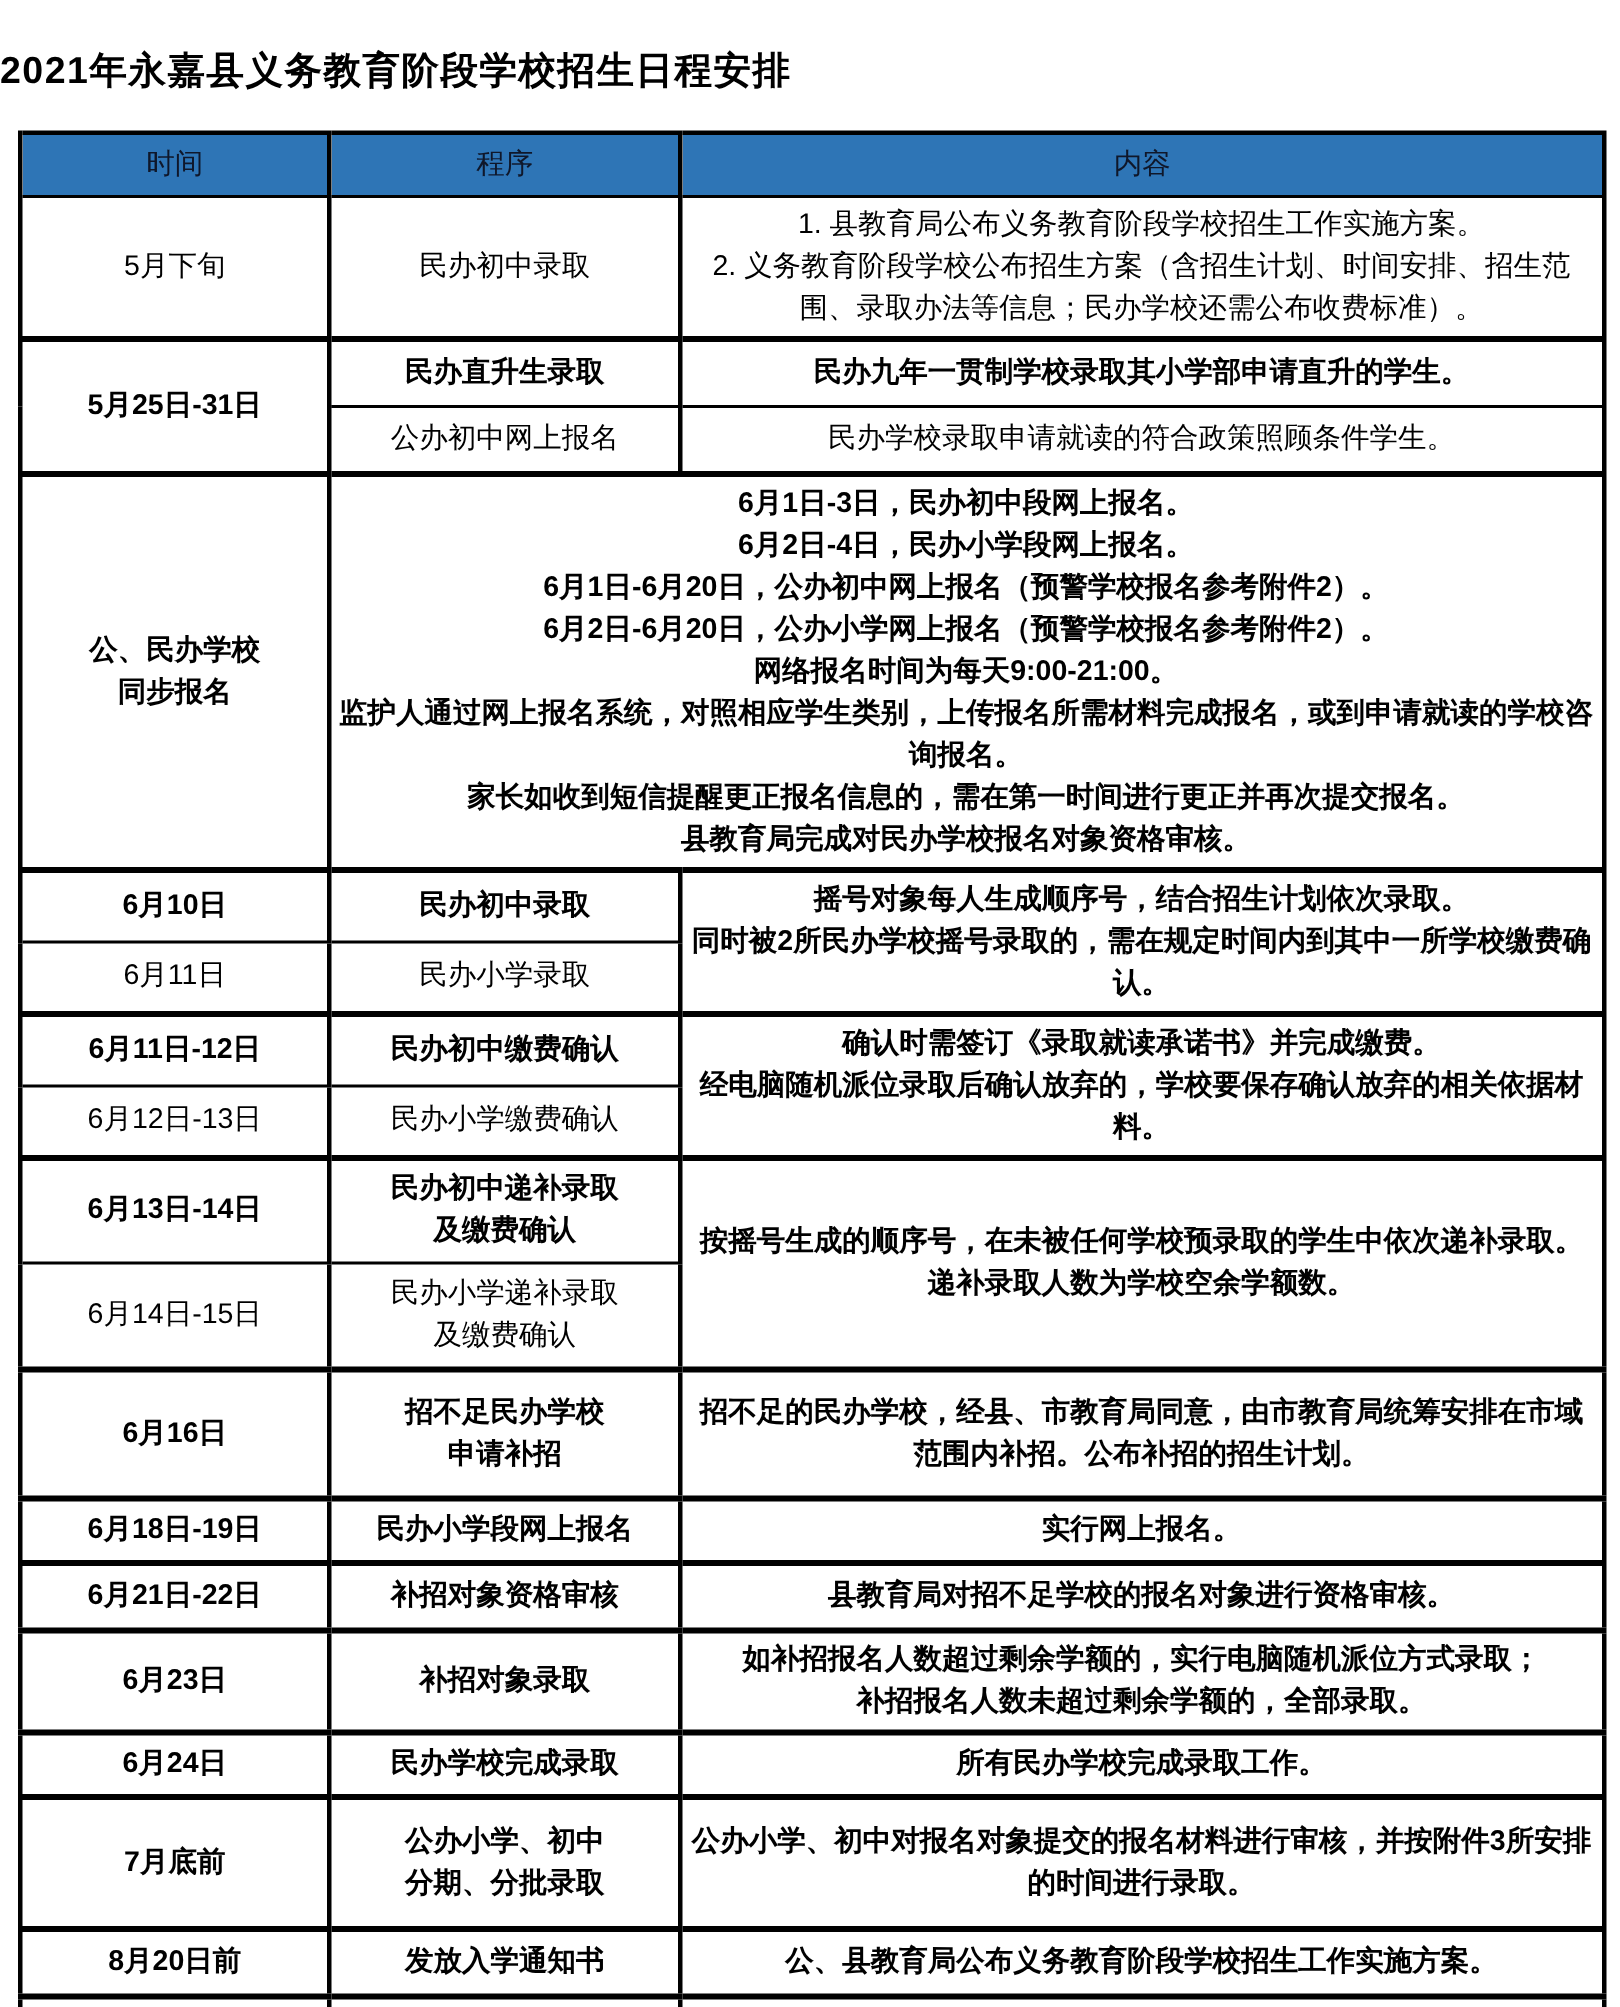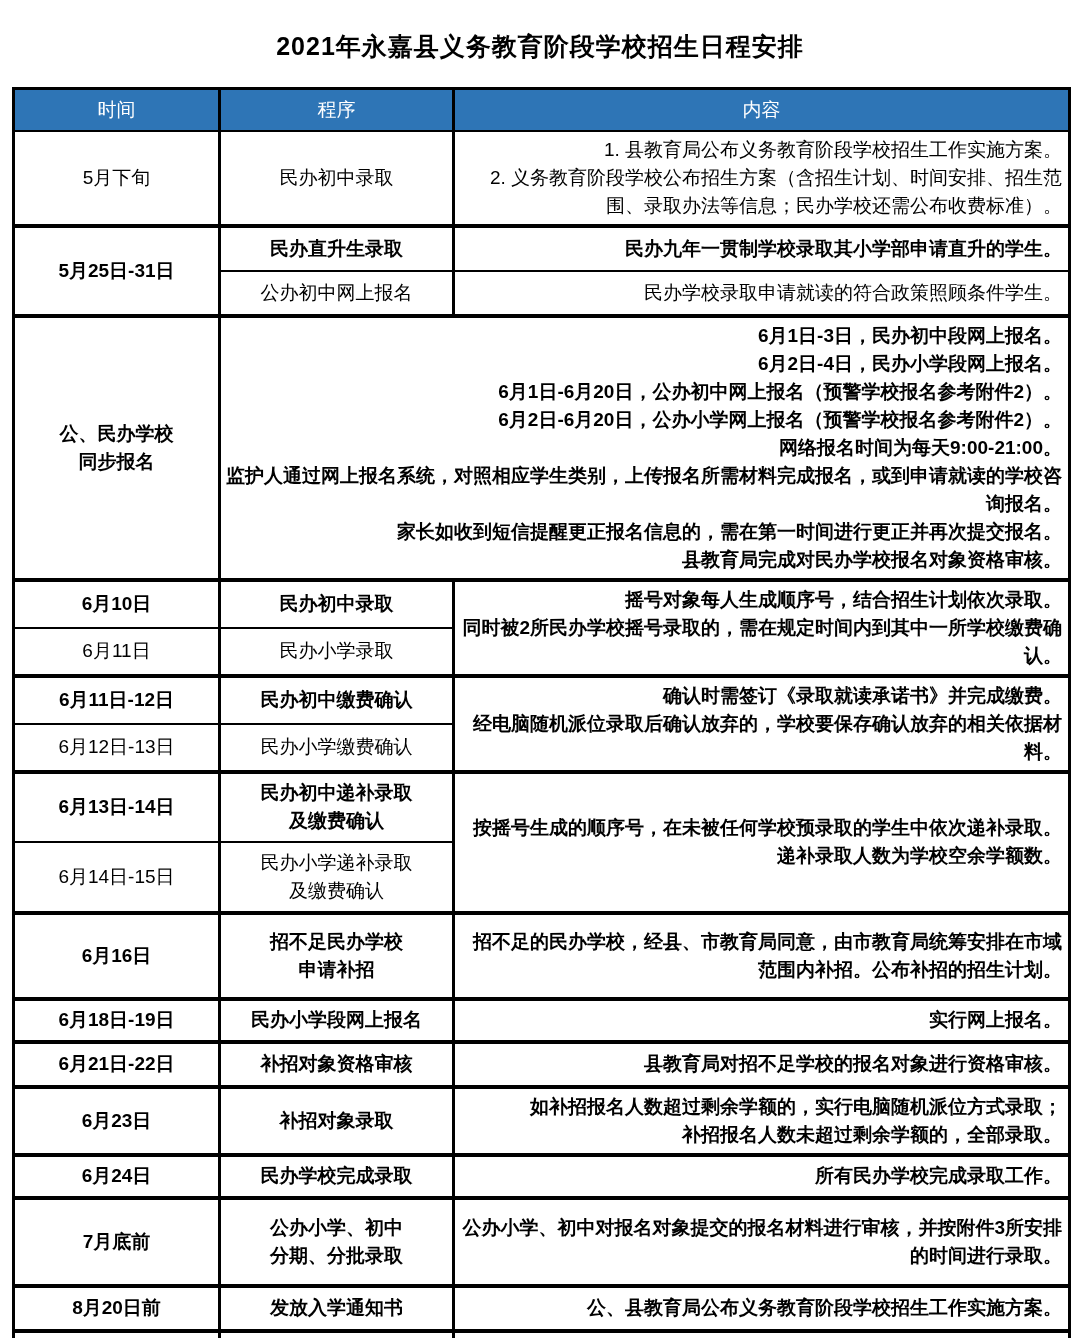--- a/index.html
+++ b/index.html
@@ -10,21 +10,21 @@
     color: #000000;
   }
   .page {
     width: 1080px;
     height: 1338px;
     background: #ffffff;
     box-sizing: border-box;
     padding-top: 30px;
   }
   .page-title {
-    text-align: center;
+    text-align: left;
     font-size: 25px;
     font-weight: bold;
     margin: 0 0 24px 0;
     letter-spacing: 1px;
   }
   table.schedule {
     border-collapse: collapse;
     table-layout: fixed;
     width: 1056px;
     margin: 0 auto 0 12px;
@@ -39,32 +39,32 @@
     border-left-width: 3px;
     border-right-width: 3px;
     font-size: 19px;
     line-height: 28px;
     vertical-align: middle;
     box-sizing: border-box;
     overflow: hidden;
   }
   thead th {
     background: #2E75B6;
-    color: #ffffff;
+    color: #0f172a;
     font-weight: normal;
     height: 42px;
     text-align: center;
   }
   td.time-cell, td.proc-cell {
     text-align: center;
     padding: 2px 4px;
     white-space: pre-line;
   }
   td.content-cell {
-    text-align: right;
+    text-align: center;
     padding: 4px 6px 4px 5px;
     white-space: pre-line;
   }
   tr.gs td { border-top-width: 4px; font-weight: bold; }
 
   
   tr.h-hdr   { height: 42px; }
   tr.h85  td { height: 85px; }
   tr.h45  td { height: 45px; }
   tr.h248 td { height: 248px; }

